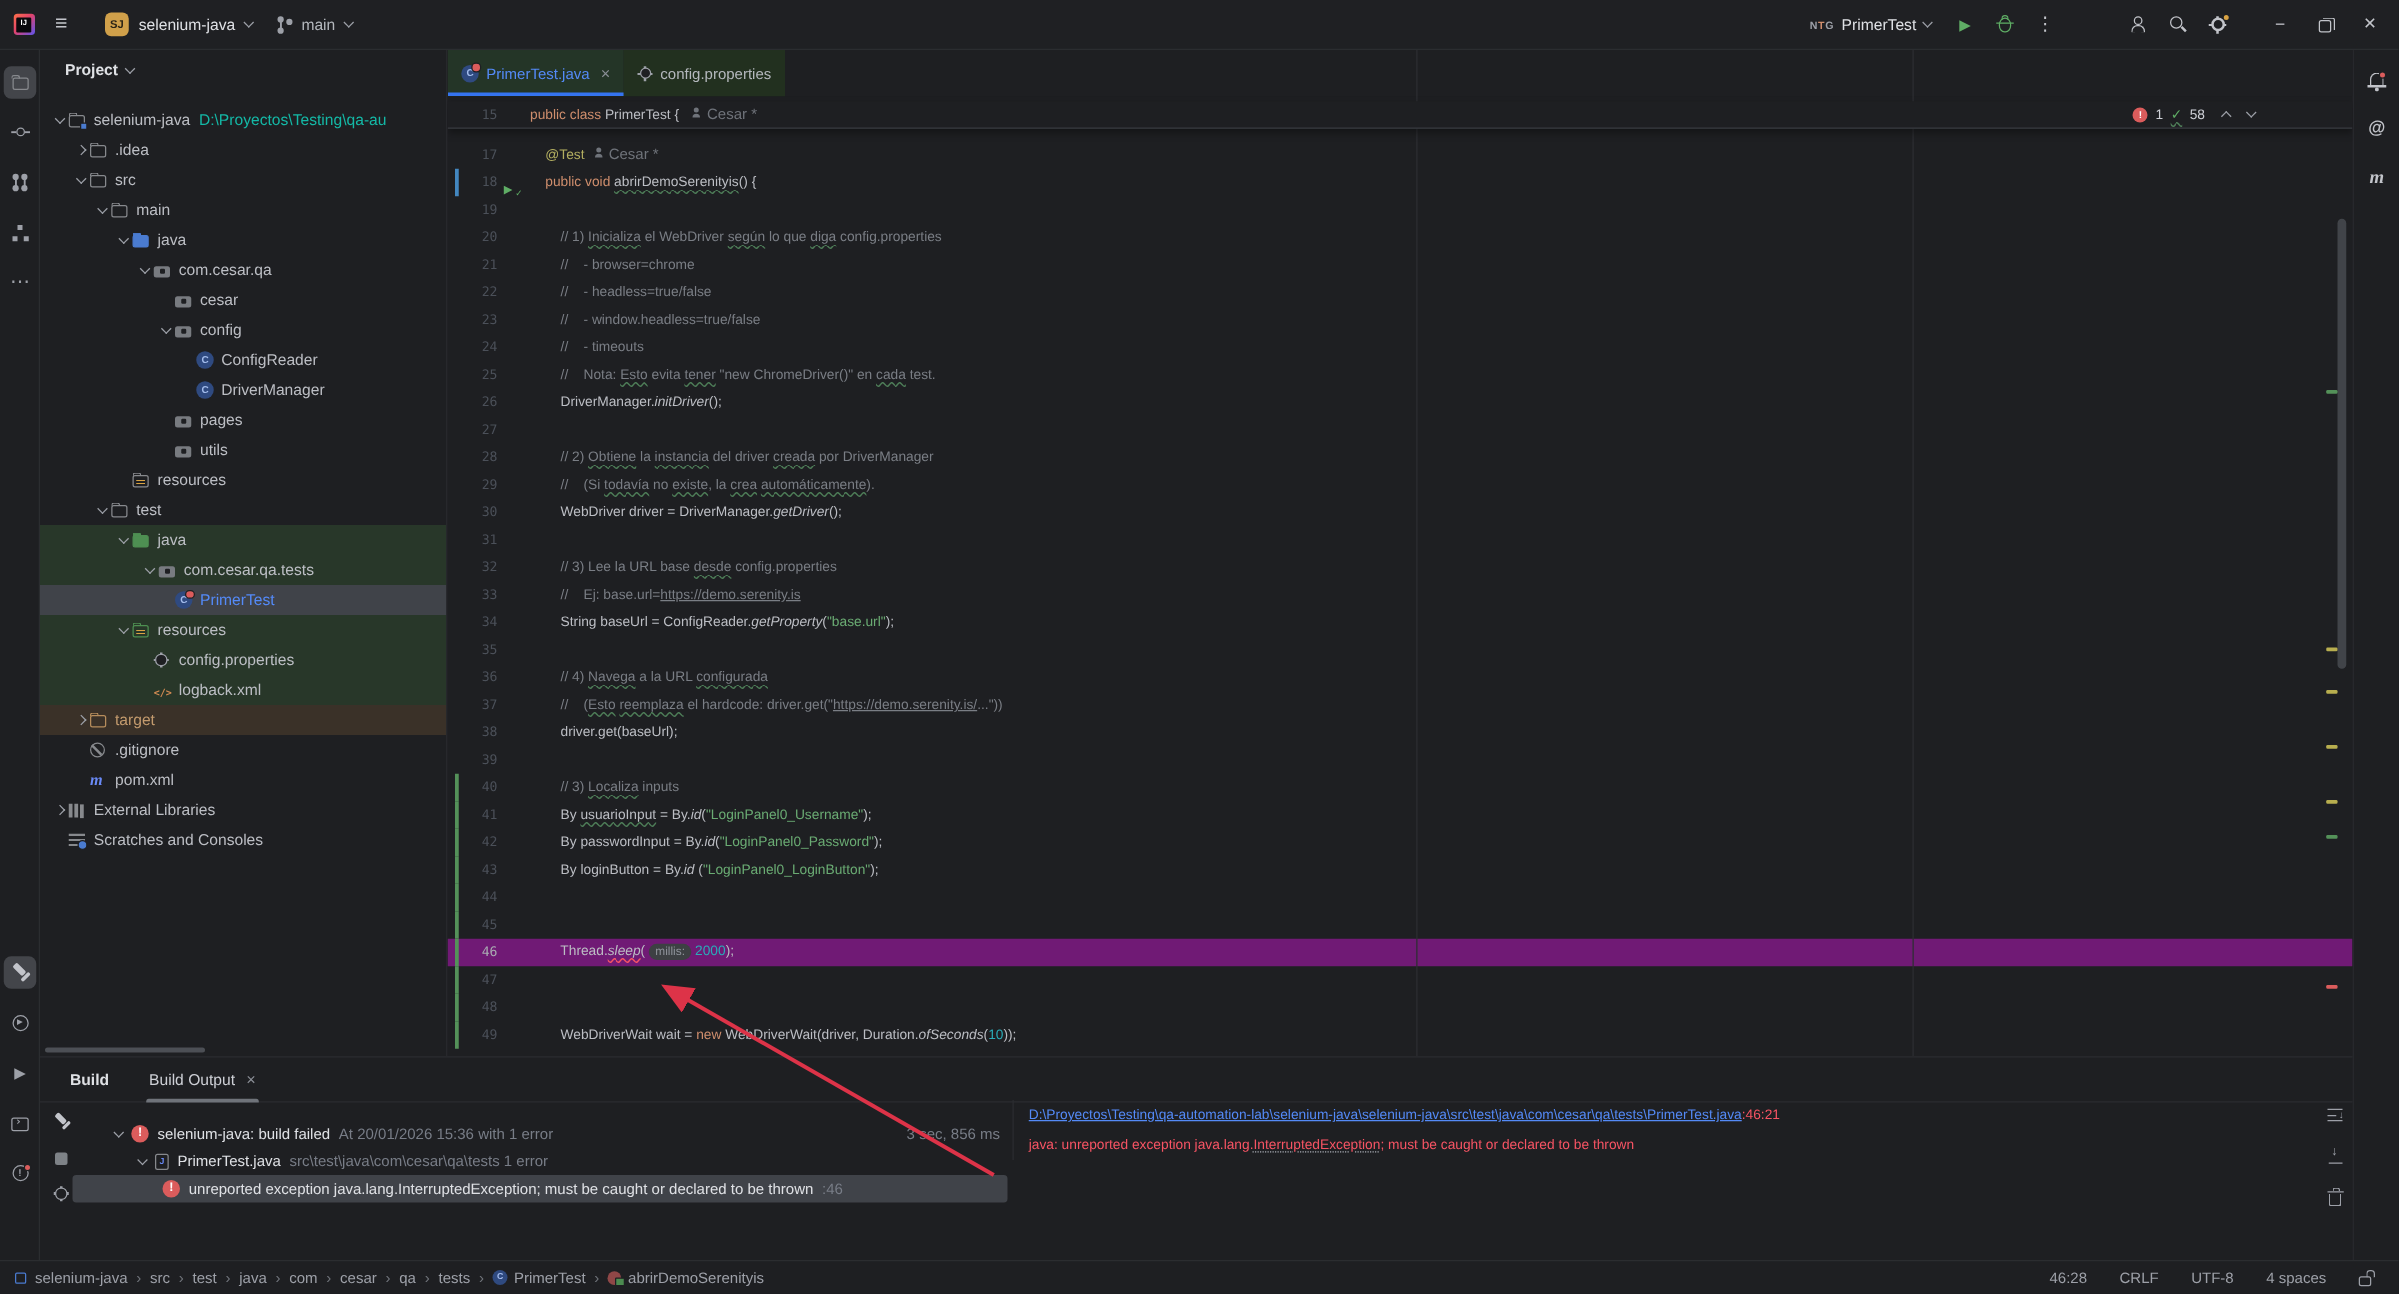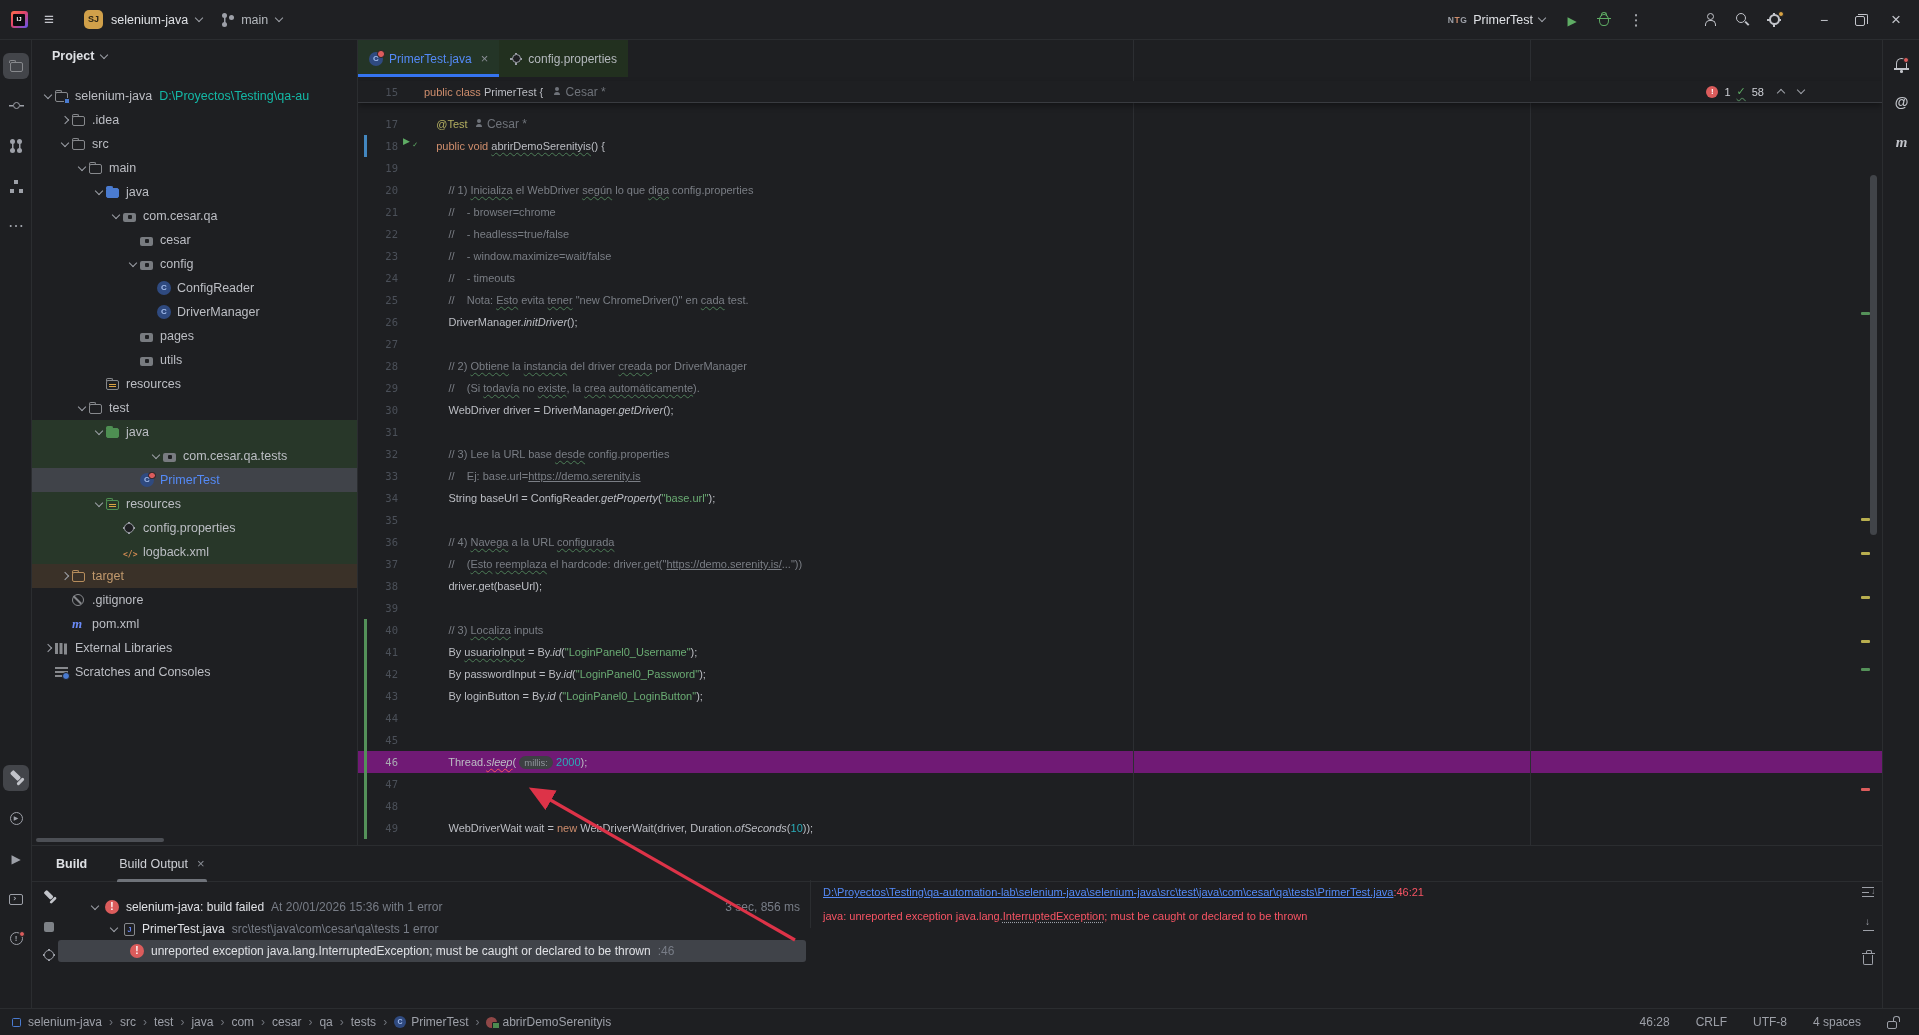--- a/index.html
+++ b/index.html
@@ -159,21 +159,21 @@
   .tab.active{background:#243527;color:#548af7;box-shadow:inset 0 -3px 0 #3574f0}
   .tab.greenish{background:#22301f}
   .tabx{color:#8a8e96;font-size:13px;margin-left:3px}
   .tabx::before{content:'×'}
   #inspections{position:absolute;top:45px;right:78px;display:flex;align-items:center;gap:6px;font-size:11px;color:#ced0d6;z-index:5}
   #inspections .i-err{width:12px;height:12px}
   #inspections .i-err::before{font-size:8px;line-height:12px}
   #inspections .okck{color:#5fad65;font-size:11px;text-decoration:underline wavy #4d7d57;text-underline-offset:2px}
   #sticky{position:absolute;left:0;right:0;top:41px;height:22px;background:#1e1f22;border-bottom:1px solid #393b40;box-shadow:0 3px 6px rgba(0,0,0,.35);z-index:4}
   #code{position:absolute;left:0;right:0;top:73px}
-  .cl{height:22px;display:flex;align-items:flex-start;position:relative;white-space:pre}
+  .cl{height:22px;display:flex;align-items:flex-end;position:relative;white-space:pre}
   .cl.cur{background:#701a75}
   .cbar{position:absolute;left:6px;top:0;bottom:0;width:3px}
   .cbar.green{background:#549159}
   .cbar.blue{background:#4387c0}
   .cln{width:30px;margin-left:10px;text-align:right;color:#4b5059;font:10.5px/22px "DejaVu Sans Mono",monospace;flex:none}
   .cl.cur .cln{color:#a9abb2}
   .cgi{width:22px;display:flex;justify-content:center;flex:none}
   .ccode{font:11px/22px "DejaVu Sans Mono",monospace;white-space:pre;margin-left:4px}
   .st{color:#bcbec4}.sk{color:#cf8e6d}.sc{color:#7a7e85}.ss{color:#6aab73}.sn{color:#2aacb8}.sa{color:#b3ae60}
   .si{font-style:italic;color:#bcbec4}
@@ -456,21 +456,21 @@
         </div>
         <div class="trow bg-test" style="padding-left: 59px;">
           <span class="chslot">
             <span class="chv chv-d"></span>
           </span>
           <span class="icslot">
             <span class="ic i-folder fill-green"></span>
           </span>
           <span>java</span>
         </div>
-        <div class="trow bg-test" style="padding-left: 116px; text-align: right;">
+        <div class="trow bg-test" style="padding-left: 80px; text-align: right;">
           <span class="chslot">
             <span class="chv chv-d"></span>
           </span>
           <span class="icslot">
             <span class="ic i-pkg"></span>
           </span>
           <span>com.cesar.qa.tests</span>
         </div>
         <div class="trow bg-sel" style="padding-left: 93px;">
           <span class="chslot"></span>
@@ -568,21 +568,21 @@
     <div id="sticky">
         <div class="cl"><span class="cbar"></span><span class="cln">15</span><span class="cgi"></span><span class="ccode"><span class="sk">public</span><span class="st"> </span><span class="sk">class</span><span class="st"> PrimerTest { </span><span class="au"><span class="pers"></span> Cesar *</span></span></div>
       </div>
     <div id="code">
         <div class="cl"><span class="cbar"></span><span class="cln">17</span><span class="cgi"></span><span class="ccode"><span class="st">    </span><span class="sa">@Test</span><span class="au"><span class="pers"></span> Cesar *</span></span></div>
         <div class="cl"><span class="cbar blue"></span><span class="cln">18</span><span class="cgi"><span class="ic i-run"></span></span><span class="ccode"><span class="st">    </span><span class="sk">public</span><span class="st"> </span><span class="sk">void</span><span class="st"> </span><span class="st tw">abrirDemoSerenityis</span><span class="st">() {</span></span></div>
         <div class="cl"><span class="cbar"></span><span class="cln">19</span><span class="cgi"></span><span class="ccode"></span></div>
         <div class="cl"><span class="cbar"></span><span class="cln">20</span><span class="cgi"></span><span class="ccode"><span class="st">        </span><span class="sc">// 1) </span><span class="sc tw">Inicializa</span><span class="sc"> el WebDriver </span><span class="sc tw">según</span><span class="sc"> lo que </span><span class="sc tw">diga</span><span class="sc"> config.properties</span></span></div>
         <div class="cl"><span class="cbar"></span><span class="cln">21</span><span class="cgi"></span><span class="ccode"><span class="st">        </span><span class="sc">//    - browser=chrome</span></span></div>
         <div class="cl"><span class="cbar"></span><span class="cln">22</span><span class="cgi"></span><span class="ccode"><span class="st">        </span><span class="sc">//    - headless=true/false</span></span></div>
-        <div class="cl"><span class="cbar"></span><span class="cln">23</span><span class="cgi"></span><span class="ccode"><span class="st">        </span><span class="sc">//    - window.maximize=wait/false</span></span></div>
+        <div class="cl"><span class="cbar"></span><span class="cln">23</span><span class="cgi"></span><span class="ccode"><span class="st">        </span><span class="sc">//    - window.headless=true/false</span></span></div>
         <div class="cl"><span class="cbar"></span><span class="cln">24</span><span class="cgi"></span><span class="ccode"><span class="st">        </span><span class="sc">//    - timeouts</span></span></div>
         <div class="cl"><span class="cbar"></span><span class="cln">25</span><span class="cgi"></span><span class="ccode"><span class="st">        </span><span class="sc">//    Nota: </span><span class="sc tw">Esto</span><span class="sc"> evita </span><span class="sc tw">tener</span><span class="sc"> "new ChromeDriver()" en </span><span class="sc tw">cada</span><span class="sc"> test.</span></span></div>
         <div class="cl"><span class="cbar"></span><span class="cln">26</span><span class="cgi"></span><span class="ccode"><span class="st">        </span><span class="st">DriverManager.</span><span class="si">initDriver</span><span class="st">();</span></span></div>
         <div class="cl"><span class="cbar"></span><span class="cln">27</span><span class="cgi"></span><span class="ccode"></span></div>
         <div class="cl"><span class="cbar"></span><span class="cln">28</span><span class="cgi"></span><span class="ccode"><span class="st">        </span><span class="sc">// 2) </span><span class="sc tw">Obtiene</span><span class="sc"> la </span><span class="sc tw">instancia</span><span class="sc"> del driver </span><span class="sc tw">creada</span><span class="sc"> por DriverManager</span></span></div>
         <div class="cl"><span class="cbar"></span><span class="cln">29</span><span class="cgi"></span><span class="ccode"><span class="st">        </span><span class="sc">//    (Si </span><span class="sc tw">todavía</span><span class="sc"> no </span><span class="sc tw">existe</span><span class="sc">, la </span><span class="sc tw">crea</span><span class="sc"> </span><span class="sc tw">automáticamente</span><span class="sc">).</span></span></div>
         <div class="cl"><span class="cbar"></span><span class="cln">30</span><span class="cgi"></span><span class="ccode"><span class="st">        </span><span class="st">WebDriver driver = DriverManager.</span><span class="si">getDriver</span><span class="st">();</span></span></div>
         <div class="cl"><span class="cbar"></span><span class="cln">31</span><span class="cgi"></span><span class="ccode"></span></div>
         <div class="cl"><span class="cbar"></span><span class="cln">32</span><span class="cgi"></span><span class="ccode"><span class="st">        </span><span class="sc">// 3) Lee la URL base </span><span class="sc tw">desde</span><span class="sc"> config.properties</span></span></div>
         <div class="cl"><span class="cbar"></span><span class="cln">33</span><span class="cgi"></span><span class="ccode"><span class="st">        </span><span class="sc">//    Ej: base.url=</span><span class="sc su">https://demo.serenity.is</span></span></div>

